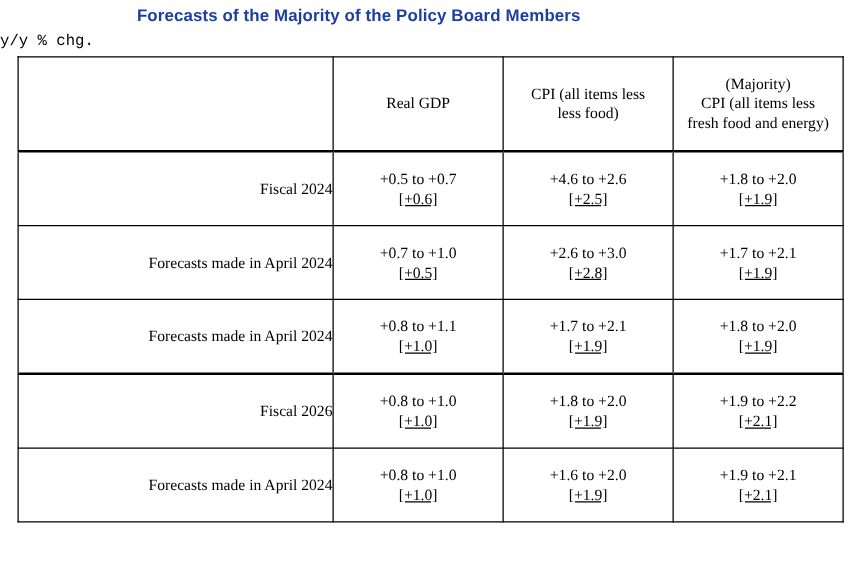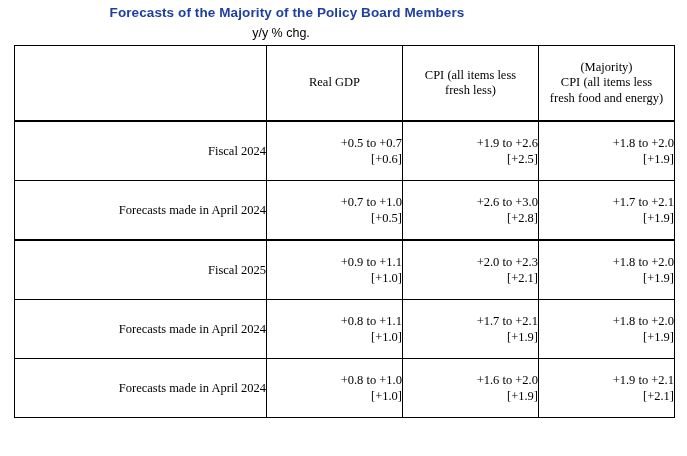--- a/index.html
+++ b/index.html
@@ -23,22 +23,22 @@
   .doc-title {
     text-align: center;
     font-family: "Liberation Sans", sans-serif;
     font-weight: bold;
     font-size: 13.5px;
     color: #1f3fa0;
     padding-top: 5px;
     letter-spacing: 0.1px;
   }
   .unit-note {
-    text-align: center;
-    font-family: Liberation Sans, sans-serif;
+    text-align: left;
+    font-family: Liberation Mono, monospace;
     font-size: 12.5px;
     color: #000000;
     padding-right: 12px;
     padding-top: 6px;
   }
   table.forecast {
     border-collapse: collapse;
     table-layout: fixed;
     margin: 5px 0 0 14px;
     width: 660px;
@@ -71,25 +71,25 @@
   }
   .cell-label {
     padding-left: 14px;
     text-align: right;
     font-size: 12.5px;
   }
   .cell-label.indent {
     padding-left: 48px;
   }
   .cell-num {
-    text-align: right;
+    text-align: center;
     line-height: 1.3;
   }
   .num-range { display: block; }
-  .num-median { display: block; }
+  .num-median { display: block; text-decoration: underline; }
 
   
   tr.group-start > td {
     border-top: 2px solid #000000;
   }
   thead tr > td {
     border-top: 1px solid #000000;
   }
 </style>
 </head>
@@ -109,39 +109,39 @@
       <col class="col-num">
     </colgroup>
     <thead>
       <tr>
         <td></td>
         <td>
           <span class="hdr-text">Real GDP</span>
         </td>
         <td>
           <span class="hdr-text">CPI (all items less</span>
-          <span class="hdr-text">fresh less)</span>
+          <span class="hdr-text">less food)</span>
         </td>
         <td>
           <span class="hdr-text">(Majority)</span>
           <span class="hdr-text">CPI (all items less</span>
           <span class="hdr-text">fresh food and energy)</span>
         </td>
       </tr>
     </thead>
     <tbody>
 
       <tr class="group-start">
         <td class="cell-label">Fiscal 2024</td>
         <td class="cell-num">
           <span class="num-range">+0.5 to +0.7</span>
           <span class="num-median">[+0.6]</span>
         </td>
         <td class="cell-num">
-          <span class="num-range">+1.9 to +2.6</span>
+          <span class="num-range">+4.6 to +2.6</span>
           <span class="num-median">[+2.5]</span>
         </td>
         <td class="cell-num">
           <span class="num-range">+1.8 to +2.0</span>
           <span class="num-median">[+1.9]</span>
         </td>
       </tr>
 
       <tr>
         <td class="cell-label indent">Forecasts made in April 2024</td>
@@ -152,60 +152,60 @@
         <td class="cell-num">
           <span class="num-range">+2.6 to +3.0</span>
           <span class="num-median">[+2.8]</span>
         </td>
         <td class="cell-num">
           <span class="num-range">+1.7 to +2.1</span>
           <span class="num-median">[+1.9]</span>
         </td>
       </tr>
 
-      <tr class="group-start">
-        <td class="cell-label">Fiscal 2025</td>
-        <td class="cell-num">
-          <span class="num-range">+0.9 to +1.1</span>
-          <span class="num-median">[+1.0]</span>
-        </td>
-        <td class="cell-num">
-          <span class="num-range">+2.0 to +2.3</span>
-          <span class="num-median">[+2.1]</span>
-        </td>
-        <td class="cell-num">
-          <span class="num-range">+1.8 to +2.0</span>
-          <span class="num-median">[+1.9]</span>
-        </td>
-      </tr>
 
       <tr>
         <td class="cell-label indent">Forecasts made in April 2024</td>
         <td class="cell-num">
           <span class="num-range">+0.8 to +1.1</span>
           <span class="num-median">[+1.0]</span>
         </td>
         <td class="cell-num">
           <span class="num-range">+1.7 to +2.1</span>
           <span class="num-median">[+1.9]</span>
         </td>
         <td class="cell-num">
           <span class="num-range">+1.8 to +2.0</span>
           <span class="num-median">[+1.9]</span>
         </td>
       </tr>
 
-
-      <tr>
-        <td class="cell-label indent">Forecasts made in April 2024</td>
+      <tr class="group-start">
+        <td class="cell-label">Fiscal 2026</td>
         <td class="cell-num">
           <span class="num-range">+0.8 to +1.0</span>
           <span class="num-median">[+1.0]</span>
         </td>
         <td class="cell-num">
+          <span class="num-range">+1.8 to +2.0</span>
+          <span class="num-median">[+1.9]</span>
+        </td>
+        <td class="cell-num">
+          <span class="num-range">+1.9 to +2.2</span>
+          <span class="num-median">[+2.1]</span>
+        </td>
+      </tr>
+
+      <tr>
+        <td class="cell-label indent">Forecasts made in April 2024</td>
+        <td class="cell-num">
+          <span class="num-range">+0.8 to +1.0</span>
+          <span class="num-median">[+1.0]</span>
+        </td>
+        <td class="cell-num">
           <span class="num-range">+1.6 to +2.0</span>
           <span class="num-median">[+1.9]</span>
         </td>
         <td class="cell-num">
           <span class="num-range">+1.9 to +2.1</span>
           <span class="num-median">[+2.1]</span>
         </td>
       </tr>
 
     </tbody>

